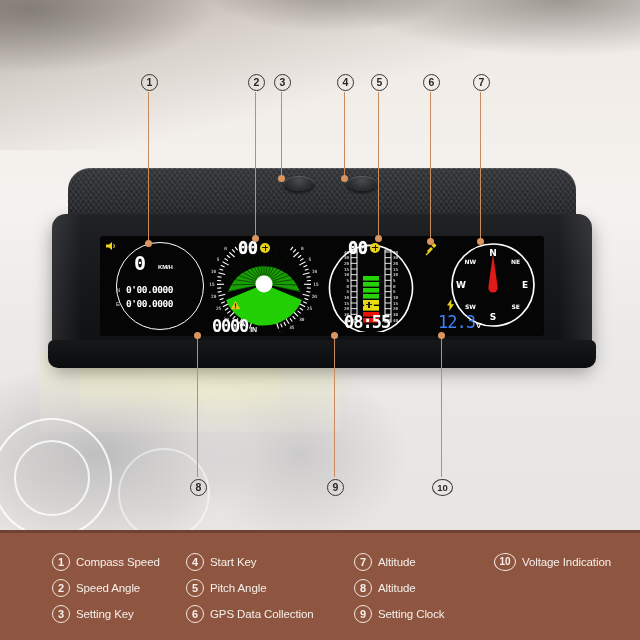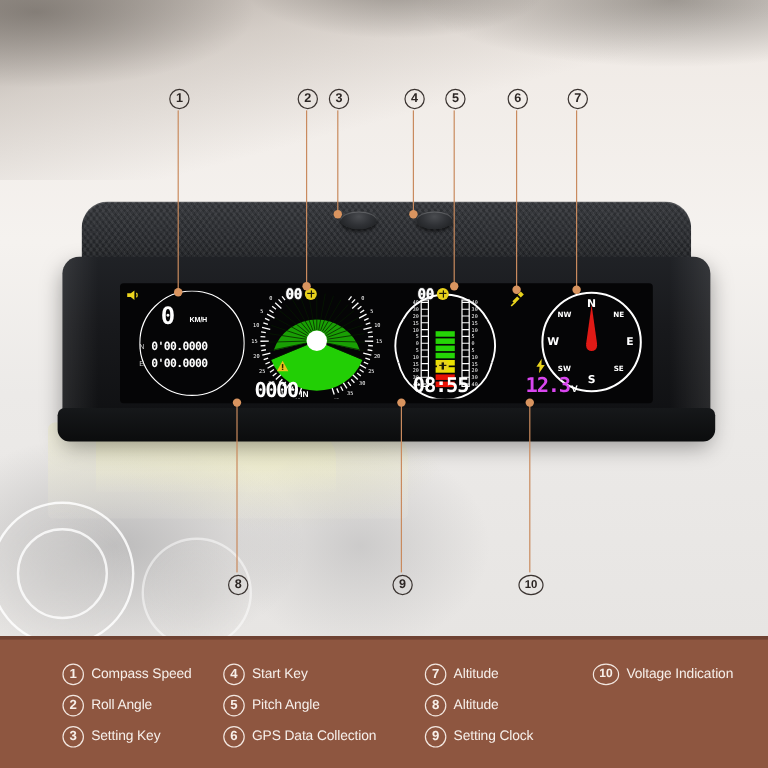--- a/index.html
+++ b/index.html
@@ -189,21 +189,21 @@
     font-size: 9.5px; font-weight: 700; letter-spacing: -.5px;
   }
 
   
   .roll-wrap { position: absolute; left: 108px; top: 4px; width: 112px; height: 92px; }
   .roll-fan { position: absolute; left: 0; top: 0; }
 
   .roll-top { position: absolute; left: 138px; top: 2px; display: flex; align-items: center; gap: 3px; z-index: 6; }
   .seg-num {
     color: #fff; font-family: "DejaVu Sans Mono", monospace;
-    font-size: 12px; font-weight: 700; letter-spacing: -.5px;
+    font-size: 17px; font-weight: 700; letter-spacing: -.5px;
     text-shadow: 0 0 1px #fff;
   }
   .ico-circ {
     width: 10px; height: 10px; border-radius: 50%;
     background: #e8d21c; position: relative;
   }
   .ico-circ::before, .ico-circ::after {
     content: ""; position: absolute; background: #1a1a08;
   }
   .ico-circ::before { left: 2px; top: 4px; width: 6px; height: 1.2px; }
@@ -232,22 +232,22 @@
 
   .clock-readout { position: absolute; left: 244px; top: 76px; z-index: 6; }
   .clock-val {
     color: #fff; font-family: "DejaVu Sans Mono", monospace;
     font-size: 17px; font-weight: 700; letter-spacing: -1px;
   }
   .clock-ico { position: absolute; left: 264px; top: 64px; z-index: 6; }
 
   .volt-readout { position: absolute; left: 338px; top: 76px; display: flex; align-items: baseline; gap: 1px; z-index: 6; }
   .volt-val {
-    color: #d946ef; font-family: "DejaVu Sans Mono", monospace;
-    font-size: 17px; font-weight: 700; letter-spacing: -1px;
+    color: #3b82f6; font-family: "DejaVu Sans Mono", monospace;
+    font-size: 17px; font-weight: 400; letter-spacing: -1px;
   }
   .volt-unit { color: #fff; font-size: 8px; font-weight: 700; }
   .bolt-ico { position: absolute; left: 346px; top: 63px; width: 9px; height: 12px; z-index: 6; }
 </style>
 </head>
 <body>
 
 <div id="page">
 
   <div class="bg-photo"></div>
@@ -590,21 +590,21 @@
         <div class="legend-item">
           <span class="num-badge">7</span>
           <span class="legend-label">Altitude</span>
         </div>
         <div class="legend-item">
           <span class="num-badge wide">10</span>
           <span class="legend-label">Voltage Indication</span>
         </div>
         <div class="legend-item">
           <span class="num-badge">2</span>
-          <span class="legend-label">Roll Angle</span>
+          <span class="legend-label">Speed Angle</span>
         </div>
         <div class="legend-item">
           <span class="num-badge">5</span>
           <span class="legend-label">Pitch Angle</span>
         </div>
         <div class="legend-item">
           <span class="num-badge">8</span>
           <span class="legend-label">Altitude</span>
         </div>
         <div class="legend-item"></div>

